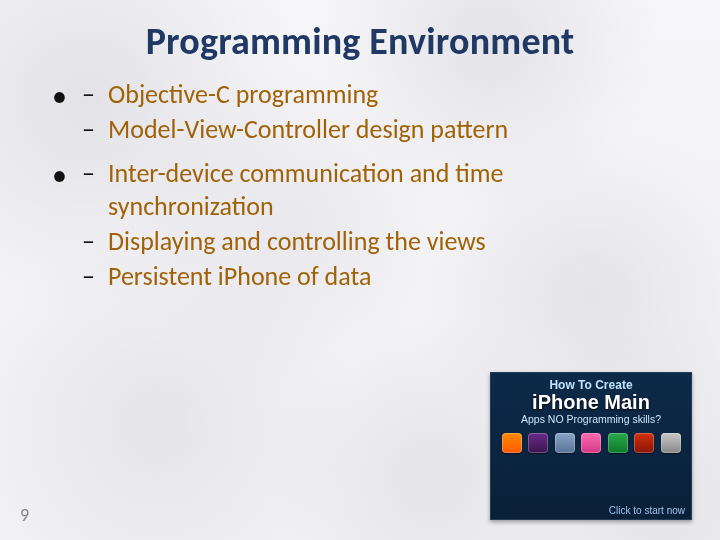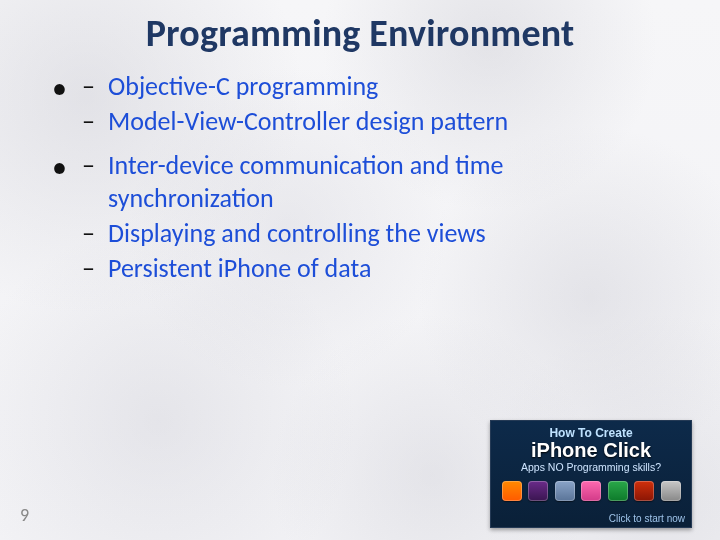--- a/index.html
+++ b/index.html
@@ -27,21 +27,21 @@
       radial-gradient(circle at 92% 92%, rgba(185,185,195,0.25) 0%, rgba(255,255,255,0) 22%),
       linear-gradient(#f6f6f8,#f2f2f5);
     z-index: 0;
   }
   .slide {
     position: relative;
     z-index: 1;
     width: 100%;
     height: 100%;
     box-sizing: border-box;
-    padding: 10px 48px 0 48px;
+    padding: 18px 48px 0 48px;
   }
   h1.title {
     margin: 0 0 14px 0;
     text-align: center;
     color: #1f3864;
     font-weight: 700;
     font-size: 38px;
     letter-spacing: 0.2px;
   }
   ul.lvl1 {
@@ -65,21 +65,21 @@
     color: #111;
   }
   ul.lvl2 {
     margin: 4px 0 10px 0;
     padding-left: 32px;
     list-style: none;
   }
   ul.lvl2 > li {
     position: relative;
     font-size: 26px;
-    color: #1d4ed8;
+    color: #a16207;
     line-height: 1.28;
     margin-bottom: 2px;
   }
   ul.lvl2 > li::before {
     content: "–";
     position: absolute;
     left: -26px;
     top: 0;
     font-size: 26px;
     color: #111;
@@ -88,23 +88,23 @@
     position: absolute;
     left: 20px;
     bottom: 14px;
     font-size: 18px;
     color: #888;
   }
   
   .promo {
     position: absolute;
     right: 28px;
-    bottom: 12px;
+    bottom: 20px;
     width: 202px;
-    height: 108px;
+    height: 148px;
     background: linear-gradient(#0d2a4a,#0a2038);
     border: 1px solid #253a55;
     box-sizing: border-box;
     font-family: Arial, sans-serif;
     color: #fff;
     overflow: hidden;
     box-shadow: 0 2px 4px rgba(0,0,0,0.35);
   }
   .promo .line1 {
     text-align: center;
@@ -176,21 +176,21 @@
         <li> Displaying and controlling the views</li>
         <li>Persistent iPhone of data</li>
       </ul>
     </li>
   </ul>
 
   <div class="page-num">9</div>
 
   <div class="promo">
     <div class="line1">How To Create</div>
-    <div class="line2">iPhone Click</div>
+    <div class="line2">iPhone Main</div>
     <div class="line3">Apps NO Programming skills?</div>
     <div class="icon-row">
       <div class="app-icon ai1"></div>
       <div class="app-icon ai2"></div>
       <div class="app-icon ai3"></div>
       <div class="app-icon ai4"></div>
       <div class="app-icon ai5"></div>
       <div class="app-icon ai6"></div>
       <div class="app-icon ai7"></div>
     </div>

